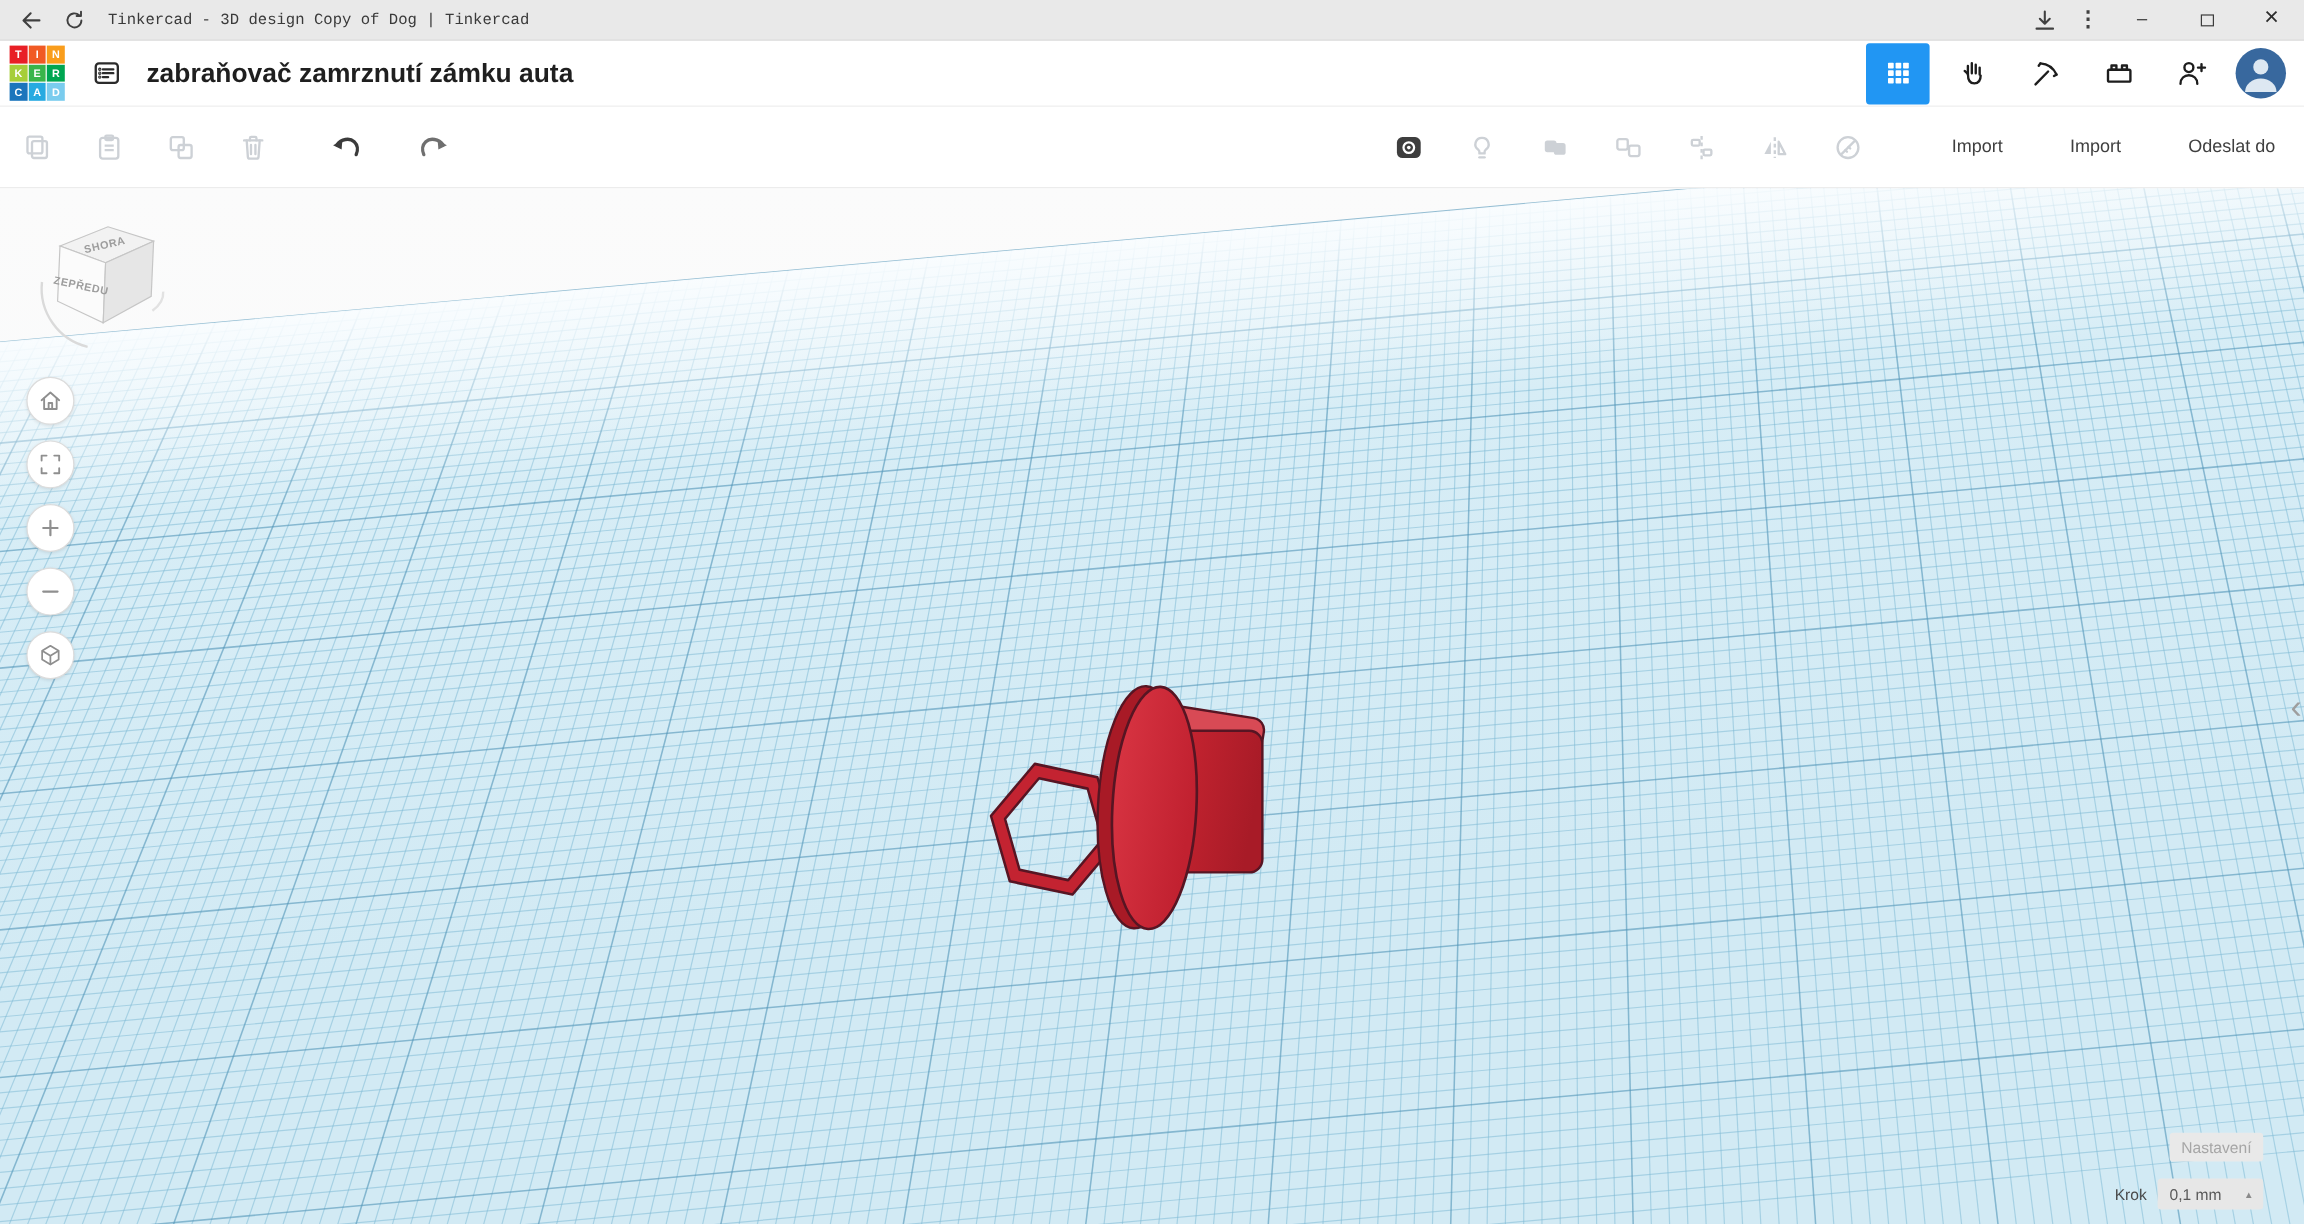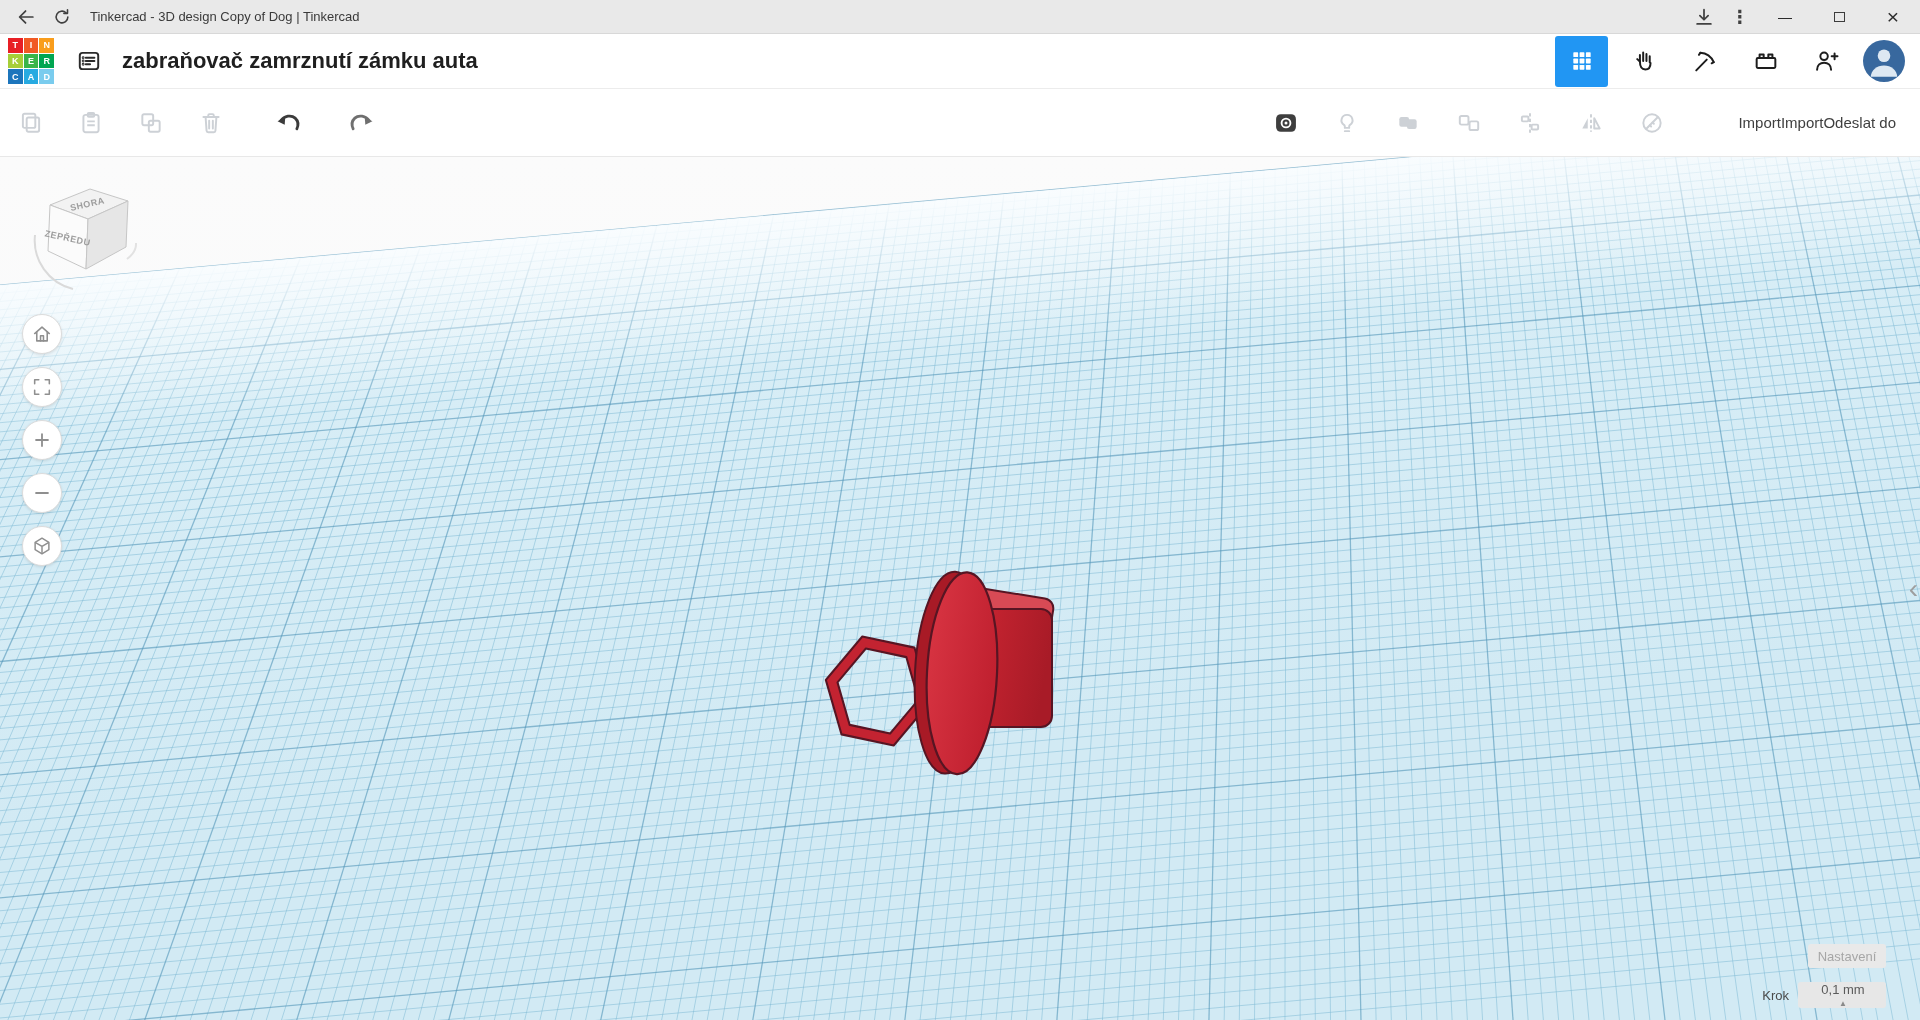--- a/index.html
+++ b/index.html
@@ -7,21 +7,21 @@
   .app {
     position:relative; width:1920px; height:1020px; overflow:hidden;
     background:#fff; font-family:"Liberation Sans","DejaVu Sans",sans-serif;
     -webkit-font-smoothing:antialiased;
   }
   button { font-family:inherit; cursor:default; padding:0; }
 
   
   .titlebar {
     height:34px; background:#e9e9e9; border-bottom:1px solid #d8d8d8;
-    display:flex; align-items:center; padding-left:8px;
+    display:flex; align-items:center; padding-left:8px;font-family:Liberation Mono, monospace;
   }
   .tb-btn {
     width:36px; height:30px; background:none; border:none; color:#404040;
     display:flex; align-items:center; justify-content:center;
   }
   .win-title { font-size:13px; color:#3a3a3a; margin-left:10px; white-space:nowrap; }
   .tb-spacer { flex:1; }
   .win-ctl { width:54px; height:34px; background:none; border:none; color:#2c2c2c;
     display:flex; align-items:center; justify-content:center; font-size:15px; }
   .win-ctl.close { font-size:21px; }
@@ -53,21 +53,21 @@
   .tbar-left { display:flex; align-items:center; gap:16px; }
   .tbar-right { margin-left:auto; display:flex; align-items:center; gap:21px; }
   .tbar-btn { width:44px; height:44px; background:none; border:none;
     display:flex; align-items:center; justify-content:center; }
   .tbar-right .tbar-btn { width:40px; height:40px; }
   .disabled { color:#cdd1d6; }
   .dark { color:#3b3b3b; }
   .mid { color:#6f6f6f; }
   .undo-btn { margin-left:18px; }
   .redo-btn { margin-left:12px; }
-  .txt-group { display:flex; align-items:center; margin-left:34px;padding-left:11px; }
+  .txt-group { display:flex; align-items:center; gap:56px; margin-left:34px;padding-left:11px; }
   .txt-btn { font-size:15px; color:#3f3f3f; background:none; border:none; white-space:nowrap; }
 
   
   .viewport { position:absolute; top:157px; left:0; width:1920px; height:863px;
     overflow:hidden; background:linear-gradient(#fbfbfb,#f5f8fa); }
   #grid-svg { position:absolute; top:0; left:0; display:block; }
   #grid-minor line { stroke:var(--grid-minor,#82bcd6); stroke-width:1; opacity:.55; }
   #grid-major line { stroke:var(--grid-major,#5698ba); stroke-width:1.3; opacity:.62; }
 
   .viewcube { position:absolute; left:28px; top:18px; background:none; border:none; }
@@ -82,21 +82,21 @@
 
   .panel-collapse { position:absolute; right:2px; top:418px; background:none; border:none;
     color:#9e9e9e; font-size:28px; line-height:1; }
 
   .settings-btn { position:absolute; right:34px; top:787px; width:78px; height:24px;
     background:#e9e9e9; border:none; border-radius:3px; color:#a6a6a6; font-size:13px;margin-left:44px; }
   .step-row { position:absolute; right:34px; top:825px; display:flex; align-items:center; gap:9px; }
   .step-label { font-size:13px; color:#4a4a4a;margin-left:44px; }
   .step-select { width:88px; height:26px; background:#e7e7e7; border-radius:3px;
     display:flex; align-items:center; justify-content:space-between;
-    padding:0 8px 0 10px; color:#5b5b5b; font-size:13px;flex-direction:column; }
+    padding:0 8px 0 10px; color:#5b5b5b; font-size:13px; }
   .caret { font-size:8px; color:#8a8a8a; }
 
   .ic { display:block; }
 </style>
 </head>
 <body>
 
 <div class="app">
 
   <div class="titlebar">

